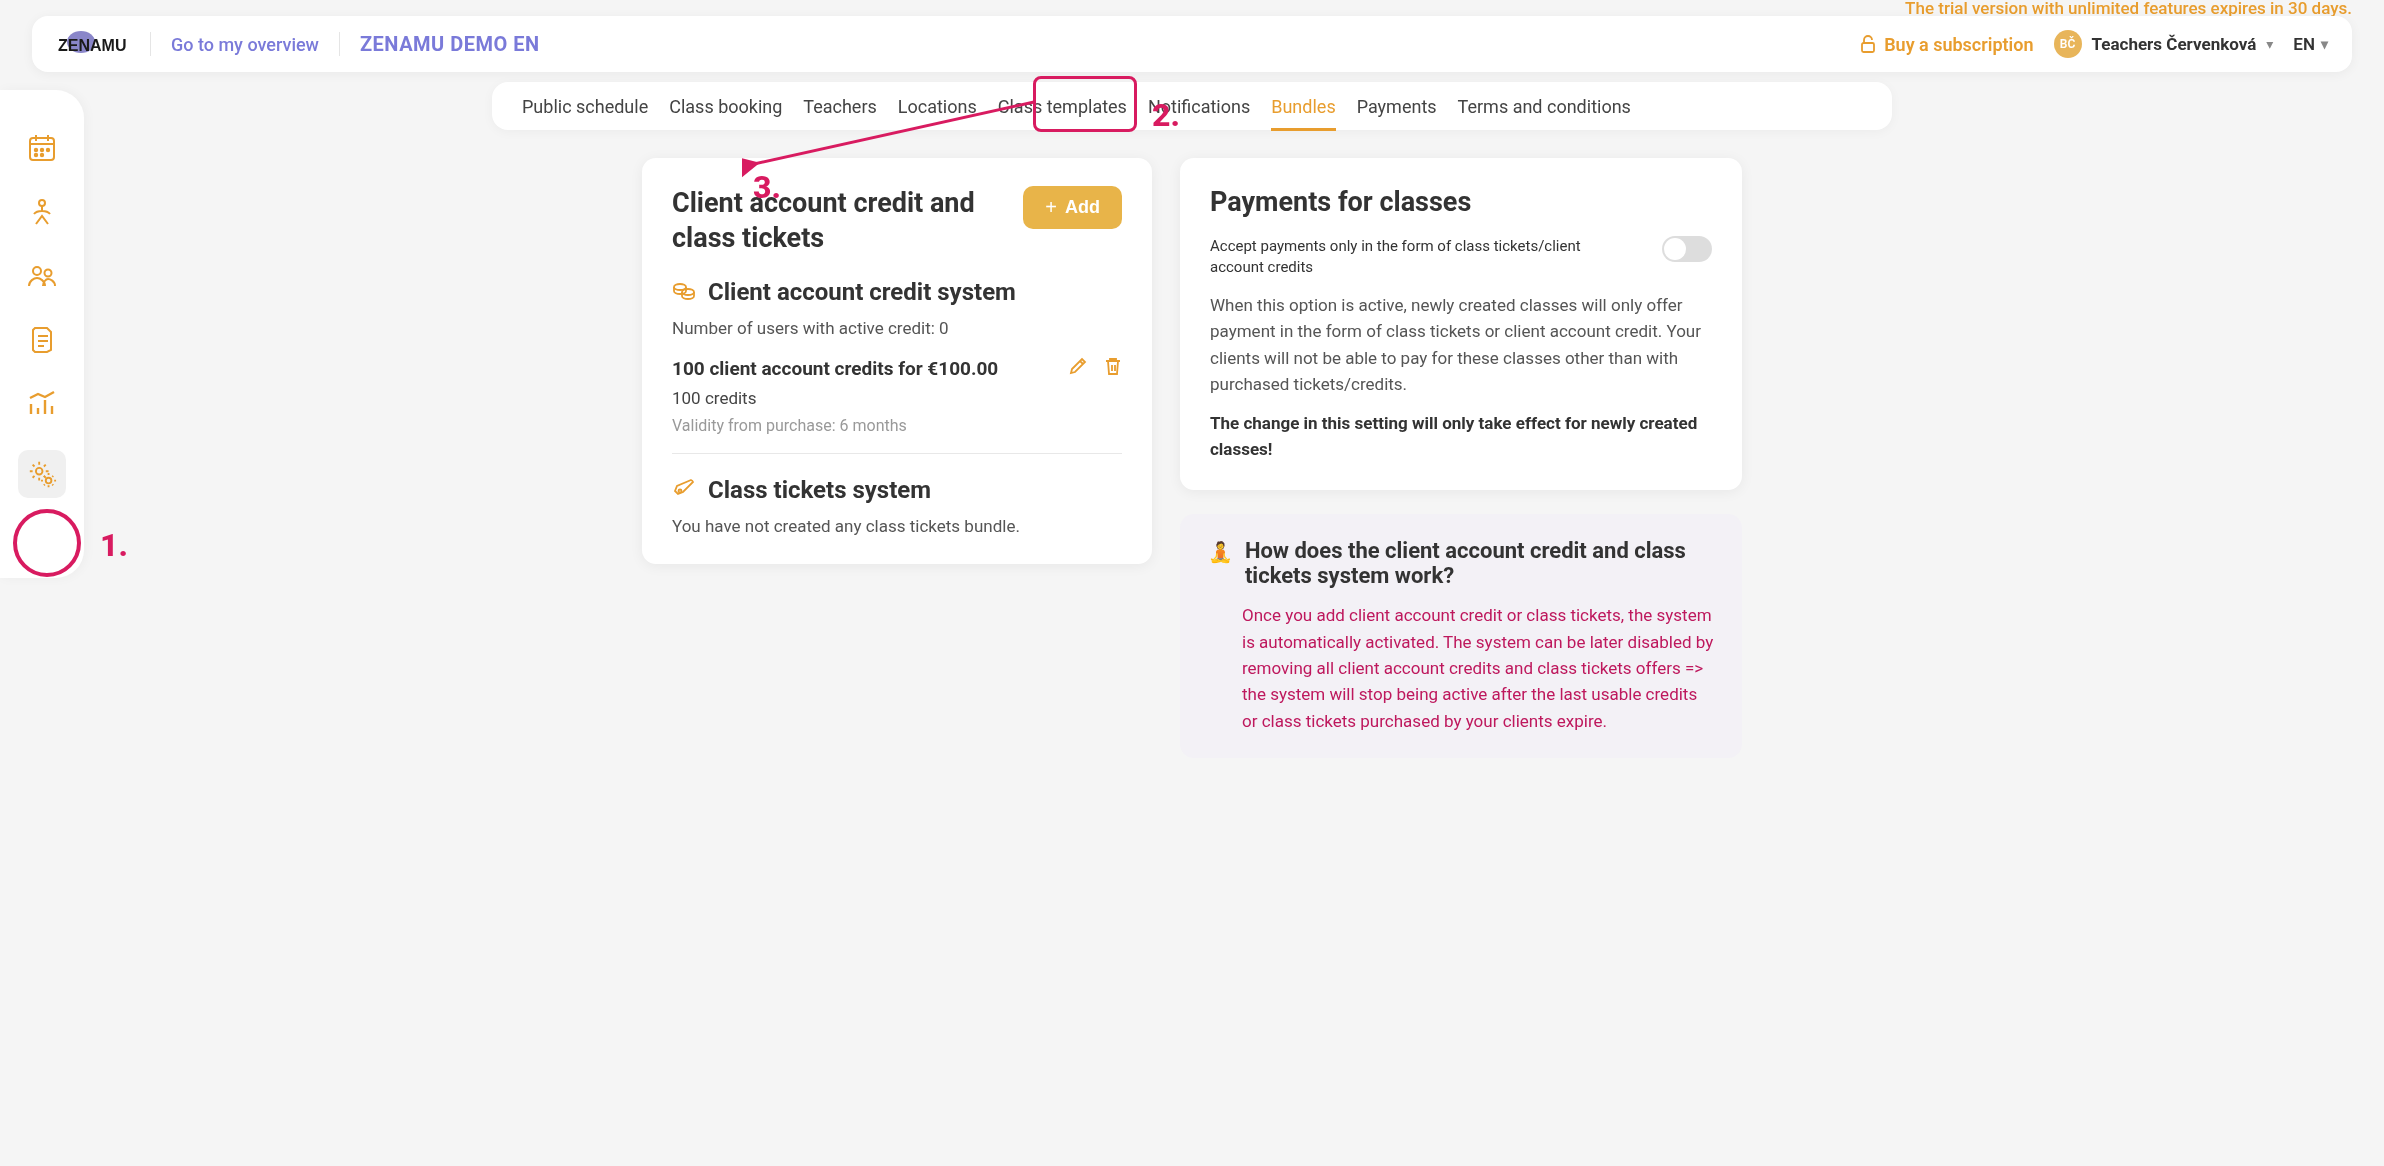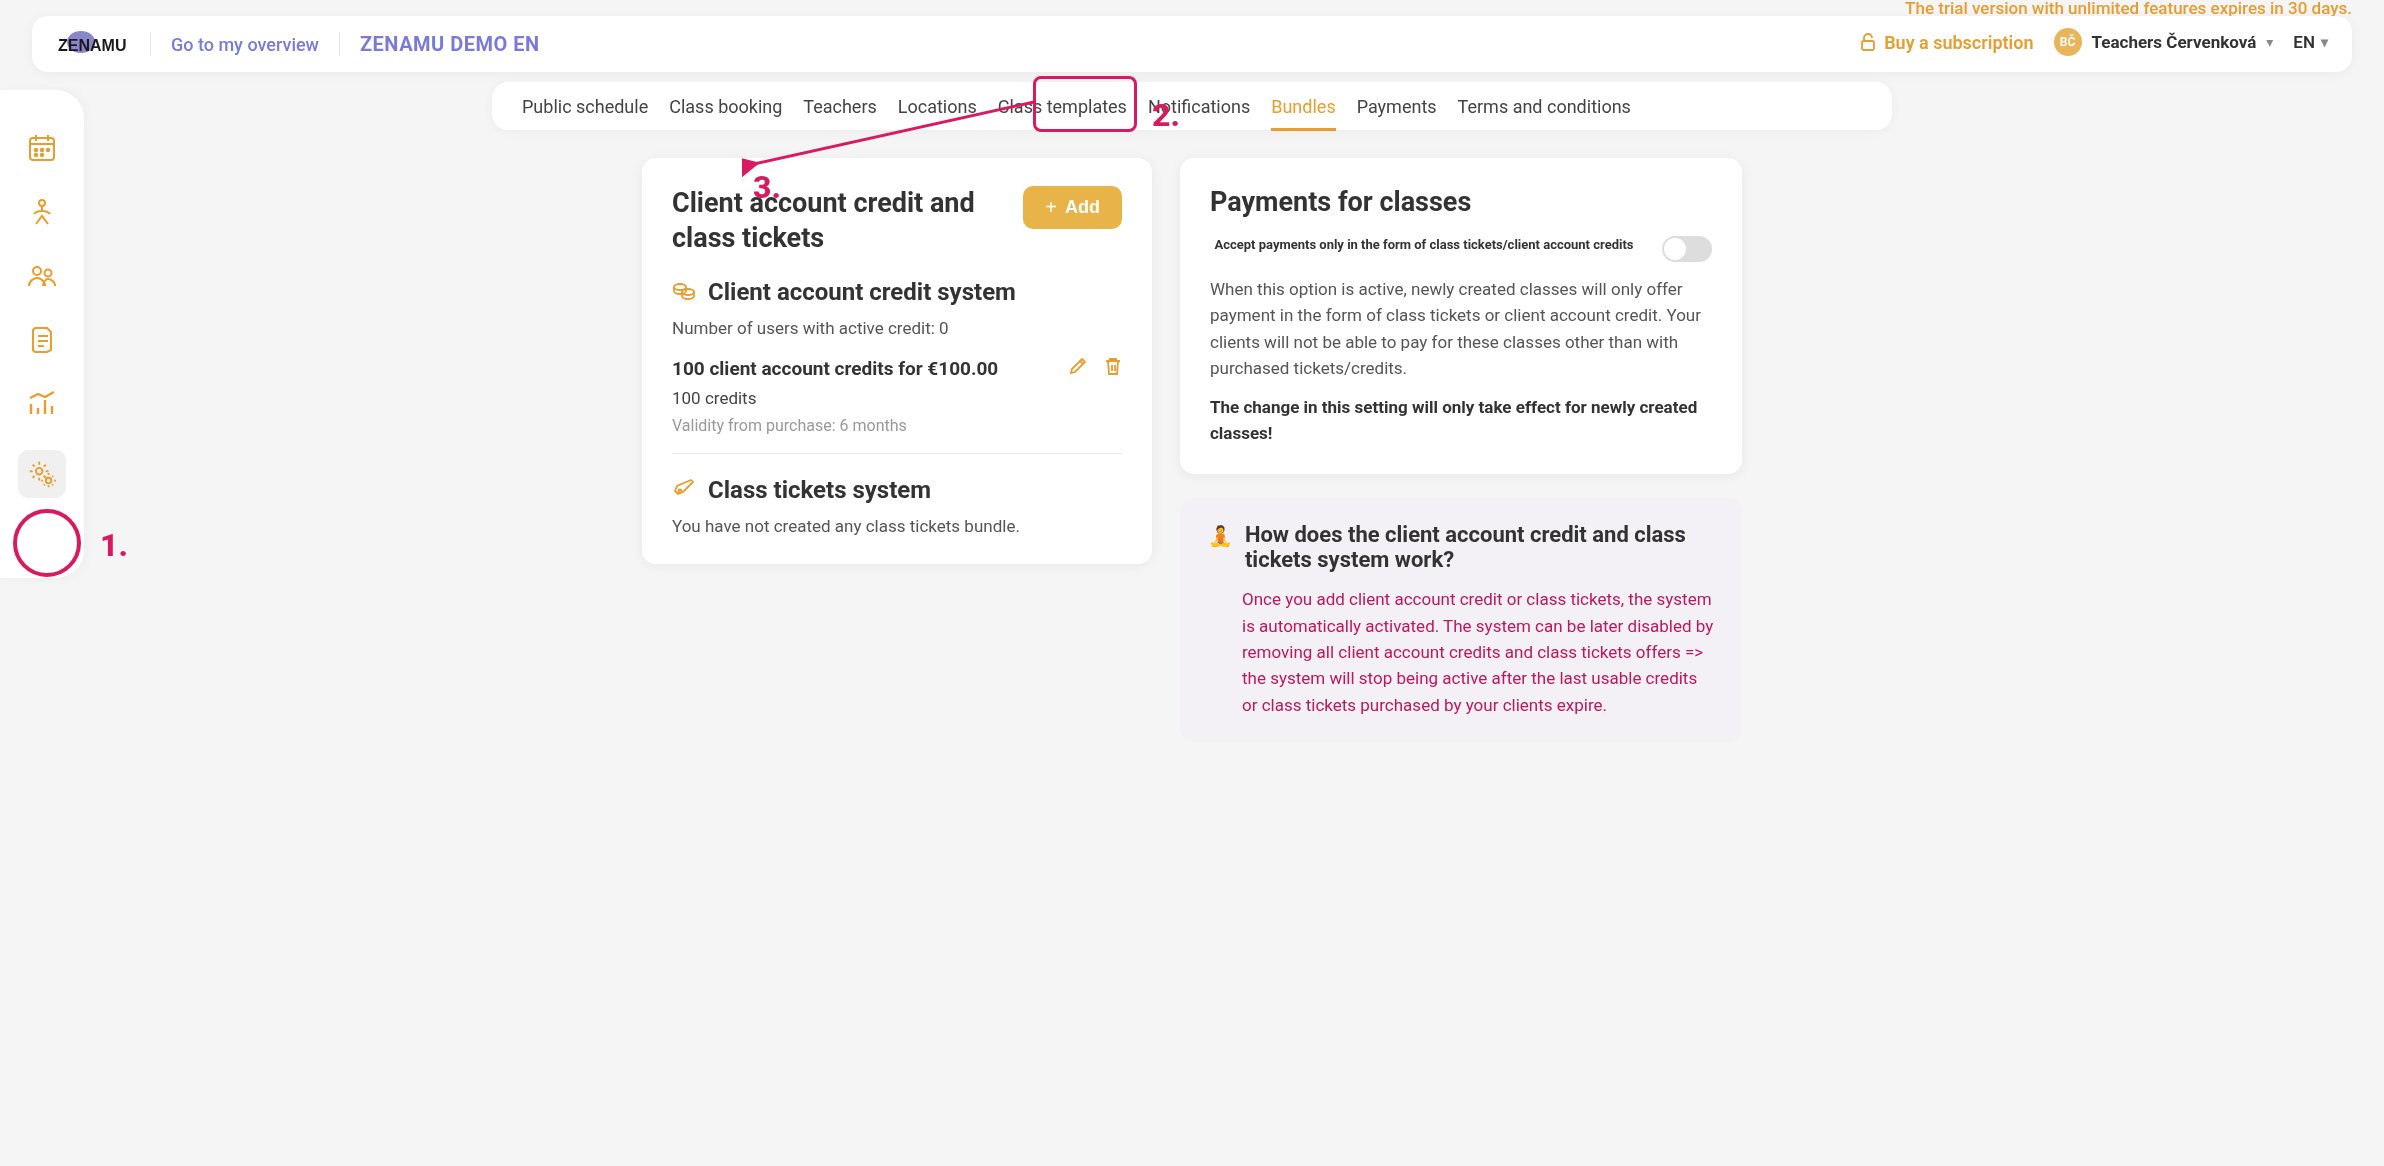--- a/index.html
+++ b/index.html
@@ -4,21 +4,21 @@
   <style>
     * { box-sizing: border-box; margin: 0; padding: 0; }
     body { font-family: -apple-system, BlinkMacSystemFont, "Segoe UI", Roboto, sans-serif; background: #f5f5f5; color: #333; }
 
     .topbar {
       background: #fff;
       border-radius: 16px;
       margin: 16px 32px 3px 32px;
       padding: 12px 24px;
       display: flex;
-      align-items: flex-start;
+      align-items: center;
       box-shadow: 0 2px 12px rgba(0,0,0,0.05);
       position: relative;
     }
     .trial-notice {
       position: absolute;
       right: 32px;
       top: -2px;
       color: #e89d2e;
       font-size: 17px;
       font-weight: 500;
@@ -102,21 +102,21 @@
     .item-name { font-size: 19px; font-weight: 700; }
     .item-actions { display: flex; gap: 16px; }
     .action-icon { color: #e89d2e; cursor: pointer; }
     .item-sub { font-size: 17px; color: #444; margin-bottom: 8px; }
     .item-valid { font-size: 16px; color: #999; margin-bottom: 18px; }
     .hr { border: none; border-top: 1px solid #e8e8e8; margin: 0 0 22px 0; }
     .empty { color: #555; font-size: 17px; }
 
     .pay-title { font-size: 27px; font-weight: 700; margin-bottom: 18px; }
     .toggle-row { display: flex; align-items: flex-start; justify-content: space-between; gap: 24px; margin-bottom: 14px; }
-    .toggle-label { font-size: 13px; font-weight: 700; line-height: 1.4; flex: 1; text-align: center; }
+    .toggle-label { font-size: 15px; font-weight: 400; line-height: 1.4; flex: 1; }
     .toggle { width: 50px; height: 26px; background: #ddd; border-radius: 20px; position: relative; cursor: pointer; flex-shrink: 0; }
     .toggle::after { content: ''; width: 22px; height: 22px; background: #fff; border-radius: 50%; position: absolute; left: 2px; top: 2px; }
     .desc { color: #555; font-size: 17px; line-height: 1.55; margin-bottom: 14px; }
     .warn { font-size: 17px; font-weight: 700; line-height: 1.5; }
 
     .info-card { background: #f3f1f6; border-radius: 14px; padding: 24px 28px; }
     .info-head { display: flex; gap: 12px; align-items: flex-start; margin-bottom: 14px; }
     .info-emoji { font-size: 20px; margin-top: 2px; }
     .info-title { font-size: 22px; font-weight: 700; flex: 1; }
     .info-body { font-size: 17px; color: #be185d; line-height: 1.55; padding-left: 34px; }

